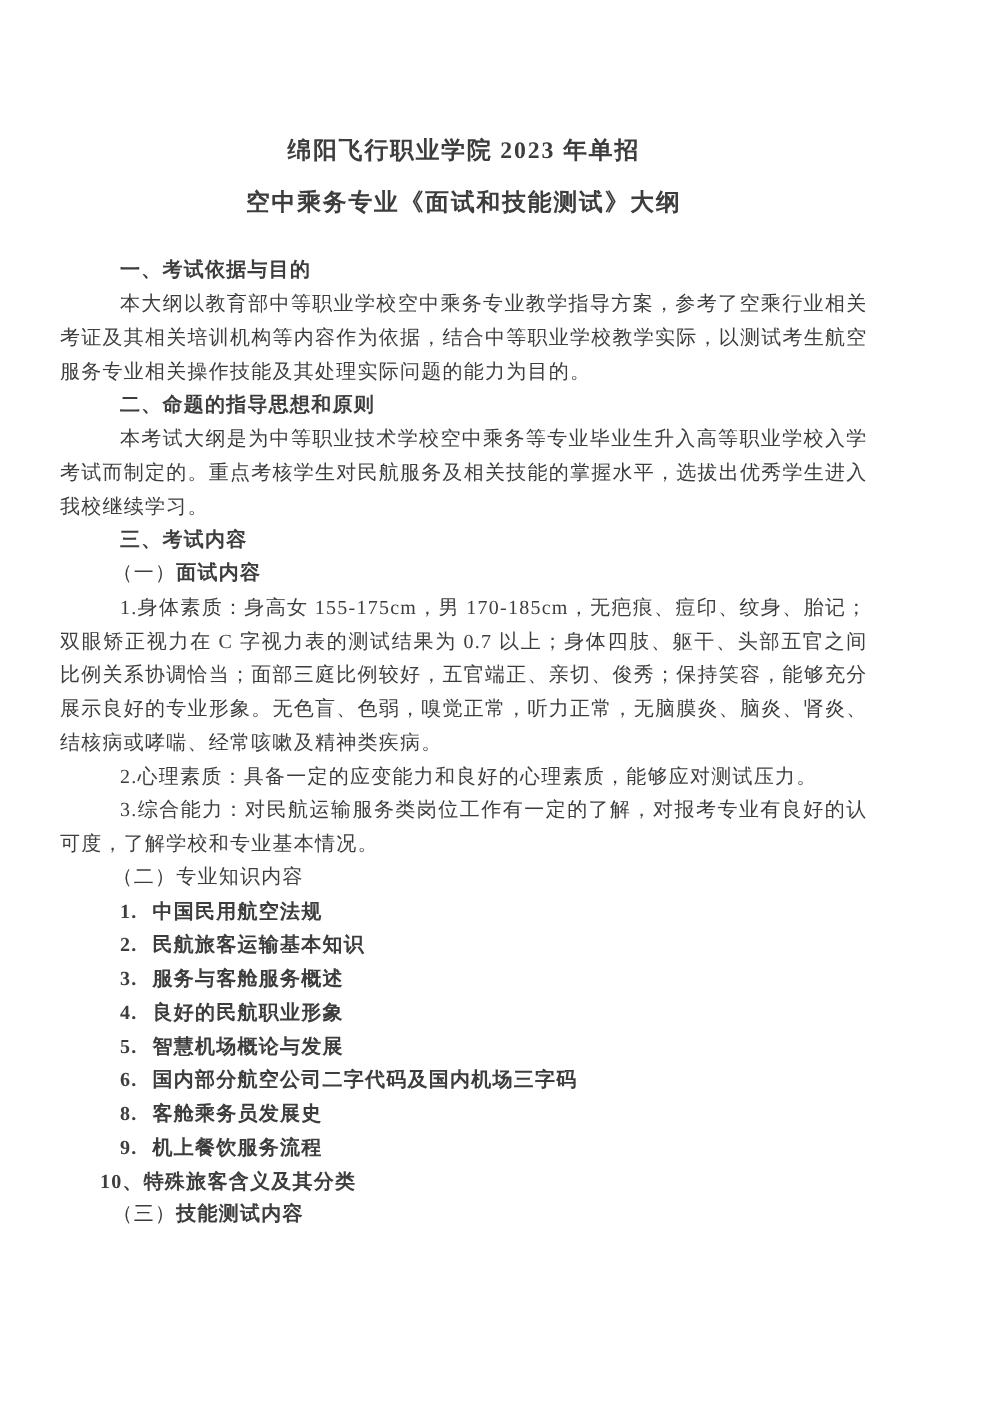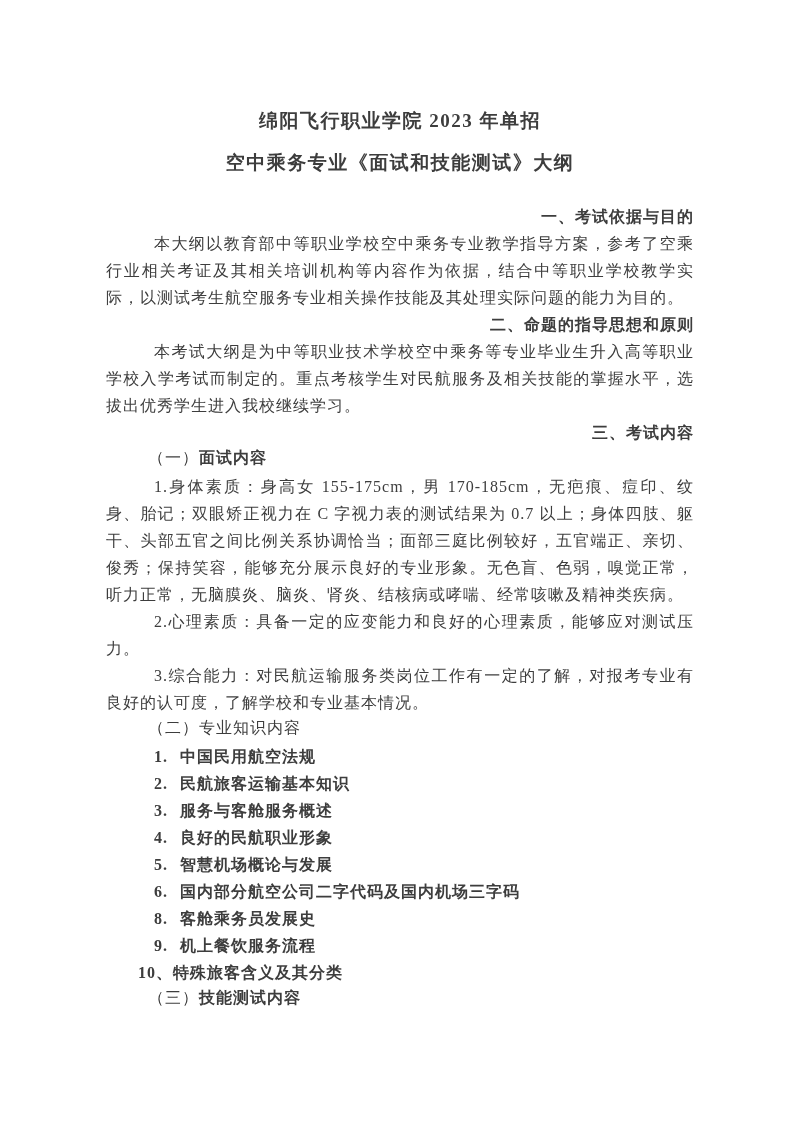--- a/index.html
+++ b/index.html
@@ -13,41 +13,40 @@
     height: 1131px;
     margin: 0 auto;
     background: #ffffff;
     color: #3d3d3d;
     font-family: "Liberation Serif", "DejaVu Serif", serif;
     overflow: hidden;
     box-sizing: border-box;
   }
   .doc {
     box-sizing: border-box;
-    padding: 100px 106px 0 106px;
+    padding: 100px 106px 0 48px;
   }
   .title {
     font-size: 19px;
     font-weight: 700;
     text-align: center;
     line-height: 42px;
     letter-spacing: 1.5px;
     margin: 0;
   }
   .content {
     margin-top: 19px;
     font-size: 16px;
     line-height: 27px;
     letter-spacing: 1px;
   }
   .sec-heading {
     font-weight: 700;
     text-indent: 48px;
     margin: 0;
-    text-align: right;
   }
   .sub-heading {
     text-indent: 42px;
     margin: 0;
     font-family: Liberation Mono, monospace;
   }
   .sub-heading .sub-label { font-weight: 700; }
   .sub-heading.plain .sub-label { font-weight: 400; }
   .para {
     margin: 0;

